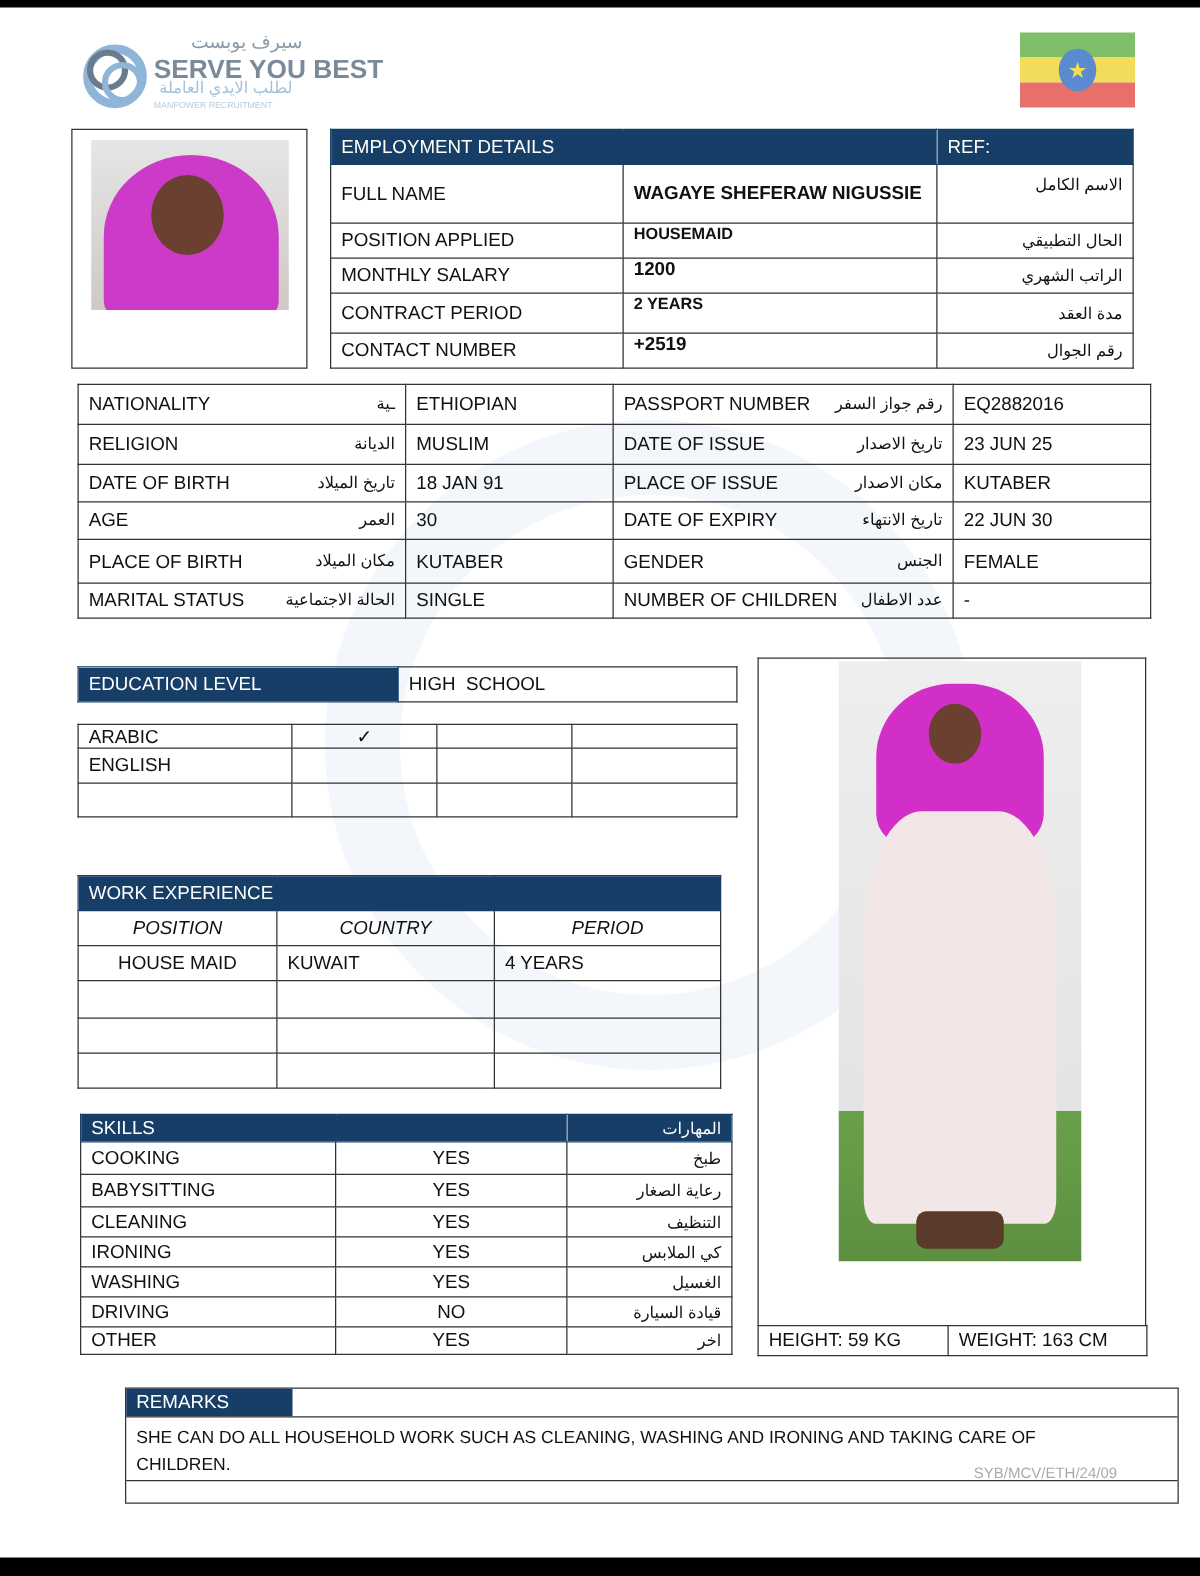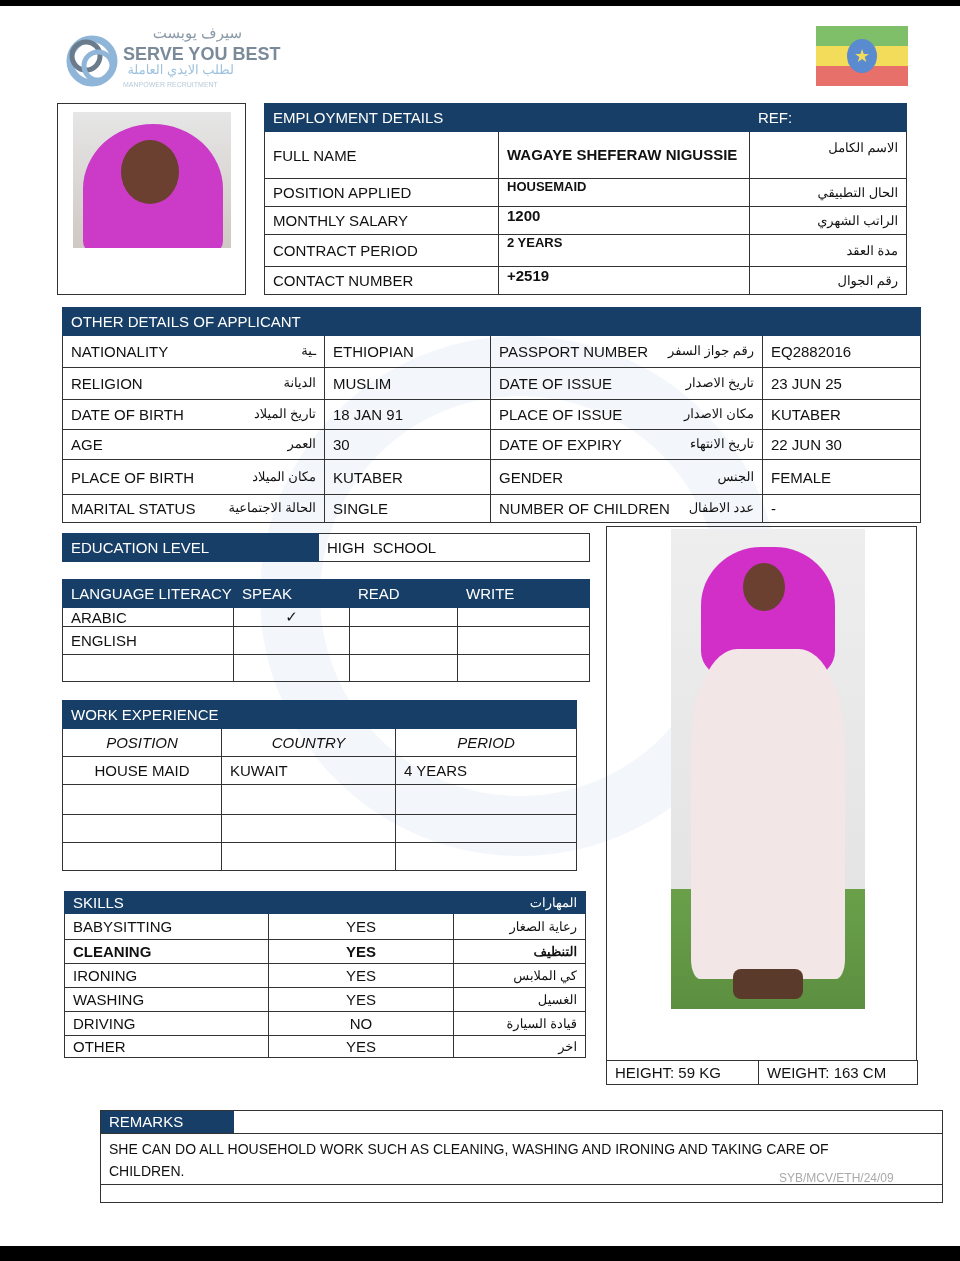--- a/index.html
+++ b/index.html
@@ -22,21 +22,21 @@
   <div class="wm"></div>
 
   <div class="abs" style="left:62px;top:22px;width:60px;height:66px;">
     <svg width="60" height="66" viewBox="0 0 60 66">
       <circle cx="30" cy="33" r="22" fill="none" stroke="#8fb6d8" stroke-width="7"></circle>
       <circle cx="24" cy="28" r="14" fill="none" stroke="#6a7b8c" stroke-width="5"></circle>
       <circle cx="36" cy="38" r="14" fill="none" stroke="#8fb6d8" stroke-width="5"></circle>
     </svg>
   </div>
   <div class="abs" style="left:122px;top:18px;width:120px;font-size:15px;color:#8a9aa8;text-align:right;">سيرف يوبست</div>
-  <div class="abs bold" style="left:123px;top:38px;font-size:18px;color:#7b8a99;">SERVE YOU BEST</div>
+  <div class="abs bold" style="left:123px;top:38px;font-size:21px;color:#7b8a99;">SERVE YOU BEST</div>
   <div class="abs" style="left:122px;top:56px;width:112px;font-size:13px;color:#9ec2de;text-align:right;">لطلب الايدي العاملة</div>
   <div class="abs" style="left:123px;top:75px;font-size:7px;color:#b7cbd9;">MANPOWER RECRUITMENT</div>
 
   <div class="abs" style="left:816px;top:20px;width:92px;height:60px;">
     <div style="height:20px;background:#7fbf6a;"></div>
     <div style="height:20px;background:#f2dc5a;"></div>
     <div style="height:20px;background:#e8706a;"></div>
     <div style="position:absolute;left:31px;top:13px;width:30px;height:34px;border-radius:50%;background:#5a8ad0;color:#f2dc5a;text-align:center;line-height:34px;font-size:18px;">★</div>
   </div>
 
@@ -87,24 +87,20 @@
     </table>
 
   <table style="left:62px;top:301px;width:858px;">
     <colgroup>
         <col style="width:262px">
         <col style="width:166px">
         <col style="width:272px">
         <col style="width:158px">
       </colgroup>
     <tbody>
-        <tr style="height:28px;">
-      <td class="h" colspan="2">OTHER DETAILS OF APPLICANT</td>
-      <td class="h" colspan="2"></td>
-    </tr>
     <tr style="height:32px;">
       <td><span>NATIONALITY</span><span class="ar" style="float:right;">ـية</span></td>
       <td>ETHIOPIAN</td>
       <td><span>PASSPORT NUMBER</span><span class="ar" style="float:right;">رقم جواز السفر</span></td>
       <td>EQ2882016</td>
     </tr>
     <tr style="height:32px;">
       <td><span>RELIGION</span><span class="ar" style="float:right;">الديانة</span></td>
       <td>MUSLIM</td>
       <td><span>DATE OF ISSUE</span><span class="ar" style="float:right;">تاريخ الاصدار</span></td>
@@ -151,26 +147,20 @@
     </table>
 
   <table style="left:62px;top:573px;width:527px;">
     <colgroup>
         <col style="width:171px">
         <col style="width:116px">
         <col style="width:108px">
         <col style="width:132px">
       </colgroup>
     <tbody>
-        <tr style="height:28px;">
-      <td class="h">LANGUAGE LITERACY</td>
-      <td class="h">SPEAK</td>
-      <td class="h">READ</td>
-      <td class="h">WRITE</td>
-    </tr>
     <tr style="height:16px;">
       <td>ARABIC</td>
       <td class="center">✓</td>
       <td></td>
       <td></td>
     </tr>
     <tr style="height:28px;">
       <td>ENGLISH</td>
       <td></td>
       <td></td>
@@ -229,25 +219,30 @@
         <col style="width:204px">
         <col style="width:185px">
         <col style="width:132px">
       </colgroup>
     <tbody>
         <tr style="height:22px;">
       <td class="h" colspan="2">SKILLS</td>
       <td class="h ar">المهارات</td>
     </tr>
     <tr style="height:26px;">
+          <td>COOKING</td>
+          <td class="center">YES</td>
+          <td class="ar">طبخ</td>
+        </tr>
+    <tr style="height:26px;">
           <td>BABYSITTING</td>
           <td class="center">YES</td>
           <td class="ar">رعاية الصغار</td>
         </tr>
-    <tr style="height:24px;font-weight:bold;">
+    <tr style="height:24px;">
           <td>CLEANING</td>
           <td class="center">YES</td>
           <td class="ar">التنظيف</td>
         </tr>
     <tr style="height:24px;">
           <td>IRONING</td>
           <td class="center">YES</td>
           <td class="ar">كي الملابس</td>
         </tr>
     <tr style="height:24px;">

